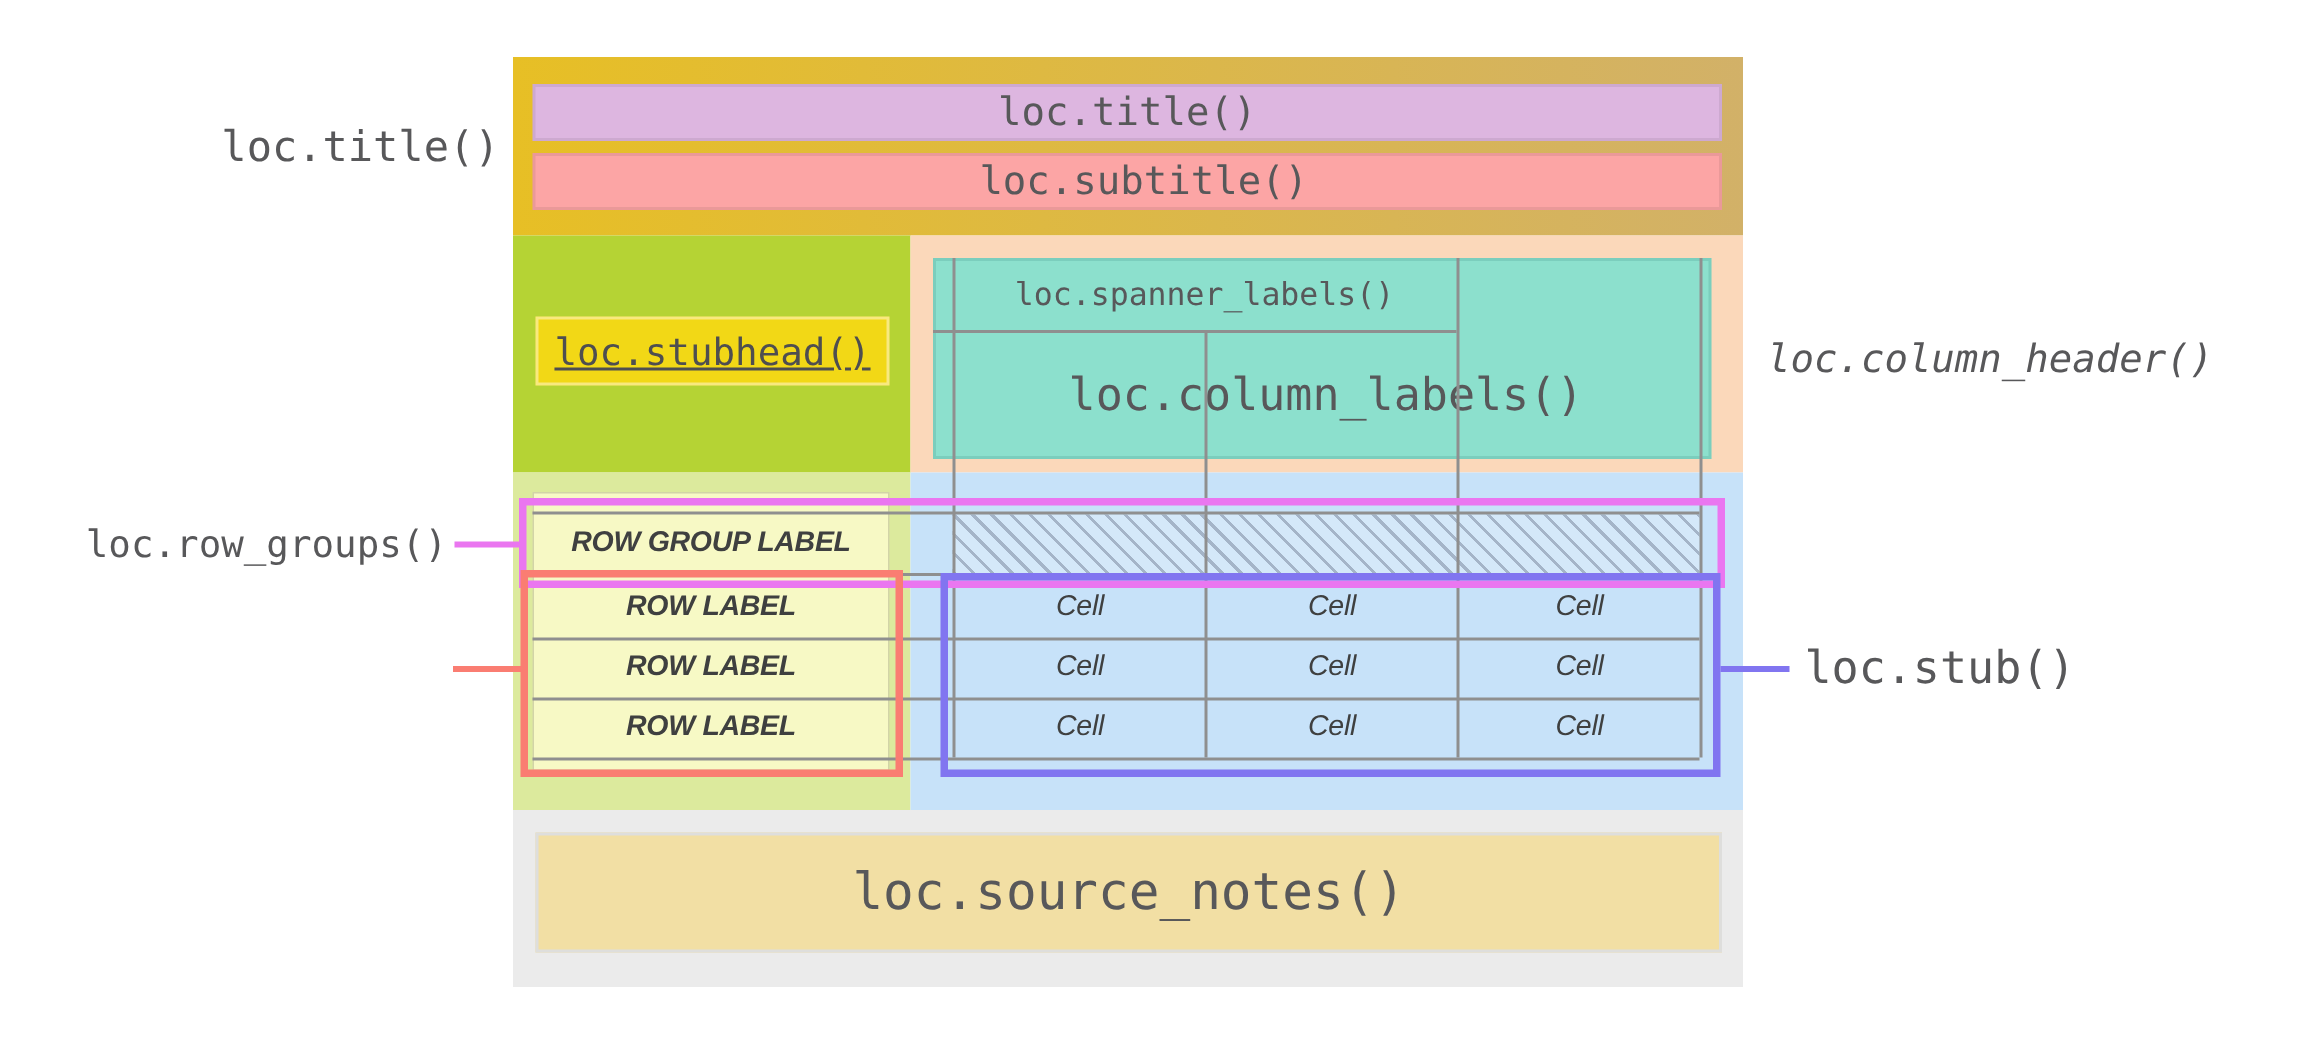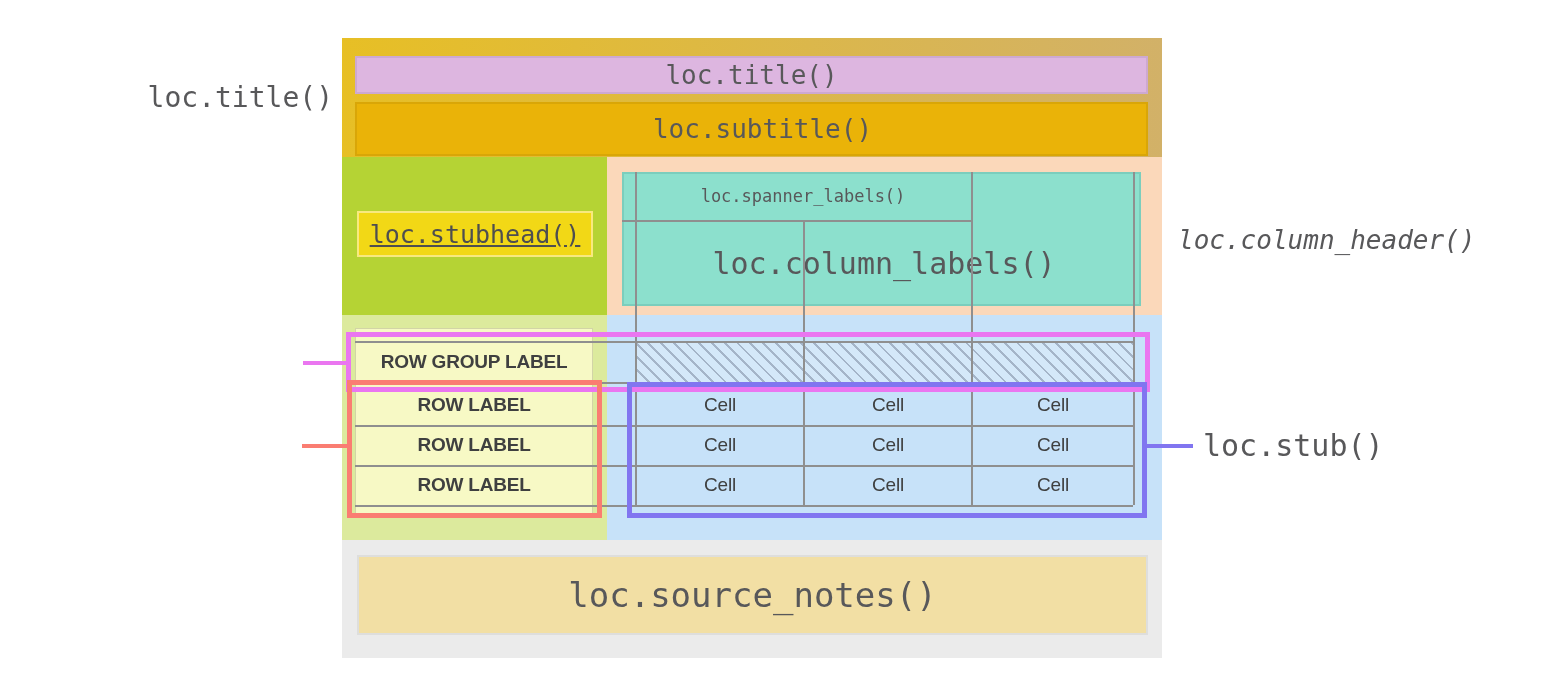--- a/index.html
+++ b/index.html
@@ -8,51 +8,51 @@
   .abs{position:absolute;box-sizing:border-box;}
   .mono{font-family:"DejaVu Sans Mono","Liberation Mono",monospace;color:#58585a;}
   .callout{white-space:nowrap;line-height:1.1;}
   .band{position:absolute;box-sizing:border-box;}
   .fillbox{position:absolute;box-sizing:border-box;display:flex;align-items:center;justify-content:center;}
   .gridv{position:absolute;width:2px;background:#8f8f8f;}
   .gridh{position:absolute;height:2px;background:#8f8f8f;}
   .outline{position:absolute;box-sizing:border-box;background:transparent;}
   .conn{position:absolute;height:4px;}
   .celltxt{position:absolute;display:flex;align-items:center;justify-content:center;
-           color:#3f4040;font-size:19px;letter-spacing:-0.2px;}
+           color:#3f4040;font-size:19px;letter-spacing:-0.2px;font-style:italic;}
   .stubtxt{font-weight:600;}
   .hatch{position:absolute;background-color:#d4e8f9;
          background-image:repeating-linear-gradient(45deg,rgba(125,138,160,0.55) 0 2px,transparent 2px 9px);}
 </style>
 </head>
 <body>
 
 <div class="canvas">
 
   <div class="band" style="left:342px;top:38px;width:820px;height:119px;background:linear-gradient(90deg,#e7bf25,#d2b168);"></div>
   <div class="band" style="left:342px;top:157px;width:265px;height:158px;background:#b5d334;"></div>
   <div class="band" style="left:607px;top:157px;width:555px;height:158px;background:#fbd8ba;"></div>
   <div class="band" style="left:342px;top:315px;width:265px;height:225px;background:#dcea9d;"></div>
   <div class="band" style="left:607px;top:315px;width:555px;height:225px;background:#c7e2f9;"></div>
   <div class="band" style="left:342px;top:540px;width:820px;height:118px;background:#ebebeb;"></div>
 
   <div class="fillbox" style="left:355px;top:56px;width:793px;height:38px;background:#ddb6e0;border:2px solid rgba(0,0,0,0.07);">
     <span class="mono" style="font-size:26px;">loc.title()</span>
   </div>
-  <div class="fillbox" style="left:355px;top:102px;width:793px;height:54px;background:#eab308;border:2px solid rgba(0,0,0,0.07);padding-left:22px;">
+  <div class="fillbox" style="left:355px;top:102px;width:793px;height:38px;background:#fca5a5;border:2px solid rgba(0,0,0,0.07);padding-left:22px;">
     <span class="mono" style="font-size:26px;">loc.subtitle()</span>
   </div>
 
   <div class="fillbox" style="left:357px;top:211px;width:236px;height:46px;background:#f2d816;border:2px solid rgba(255,255,255,0.45);">
     <span class="mono" style="font-size:25px;color:#4e4e50;text-decoration:underline;">loc.stubhead()</span>
   </div>
 
   <div class="abs" style="left:622px;top:172px;width:519px;height:134px;background:#8ce0cd;border:2px solid rgba(0,80,70,0.12);"></div>
   <div class="fillbox" style="left:635px;top:172px;width:336px;height:48px;">
-    <span class="mono" style="font-size:17px;">loc.spanner_labels()</span>
+    <span class="mono" style="font-size:21px;">loc.spanner_labels()</span>
   </div>
   <div class="fillbox" style="left:635px;top:222px;width:498px;height:82px;">
     <span class="mono" style="font-size:30px;">loc.column_labels()</span>
   </div>
 
   <div class="abs" style="left:355px;top:328px;width:238px;height:186px;background:#f7f9c5;border:1px solid rgba(0,0,0,0.15);"></div>
 
   <div class="hatch" style="left:635px;top:343px;width:498px;height:39px;"></div>
 
   <div class="gridv" style="left:635px;top:172px;height:333px;"></div>
@@ -88,17 +88,18 @@
 
   <div class="outline" style="left:346px;top:332px;width:804px;height:60px;border:5px solid #ea76f0;"></div>
   <div class="outline" style="left:347px;top:380px;width:255px;height:138px;border:5px solid #fa7d72;"></div>
   <div class="outline" style="left:627px;top:382px;width:520px;height:136px;border:5px solid #8175f0;"></div>
 
   <div class="conn" style="left:303px;top:361px;width:45px;background:#ea76f0;"></div>
   <div class="conn" style="left:302px;top:444px;width:46px;background:#fa7d72;"></div>
   <div class="conn" style="left:1147px;top:444px;width:46px;background:#8175f0;"></div>
 
   <div class="abs mono callout" style="left:60px;top:83px;width:273px;text-align:right;font-size:28px;">loc.title()</div>
+  <div class="abs mono callout" style="left:30px;top:349px;width:268px;text-align:right;font-size:25px;">loc.row_groups()</div>
 
   <div class="abs mono callout" style="left:1178px;top:226px;font-size:26px;font-style:italic;">loc.column_header()</div>
   <div class="abs mono callout" style="left:1203px;top:429px;font-size:30px;">loc.stub()</div>
 
 </div>
 
 </body></html>

